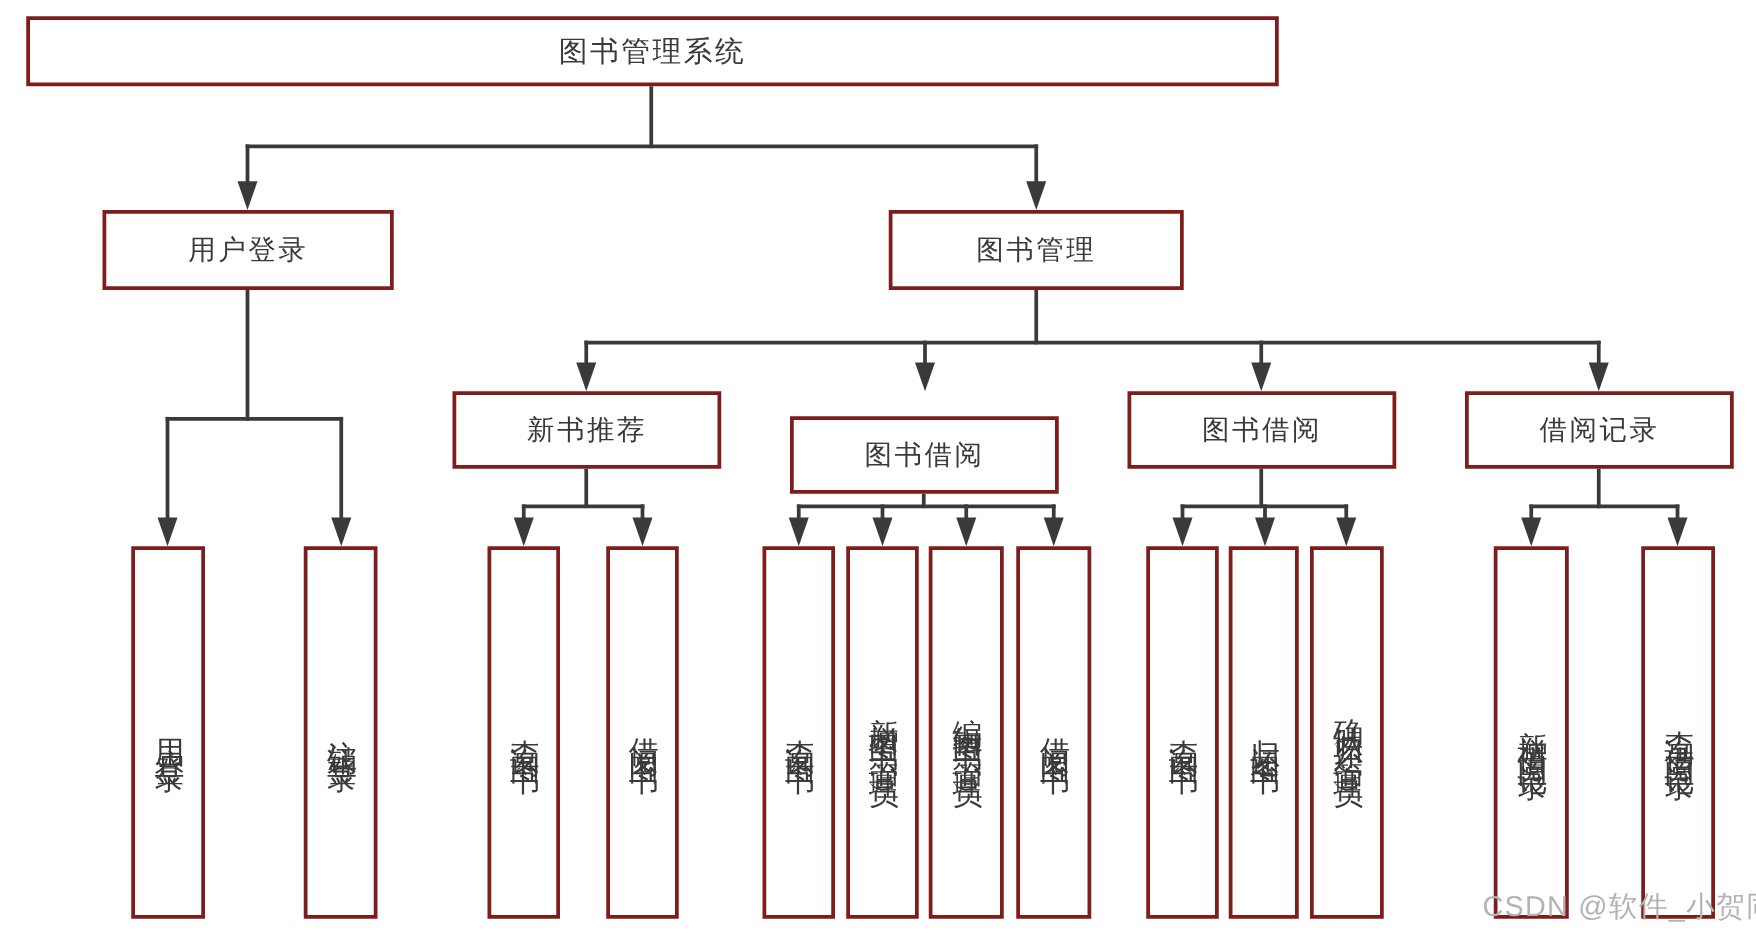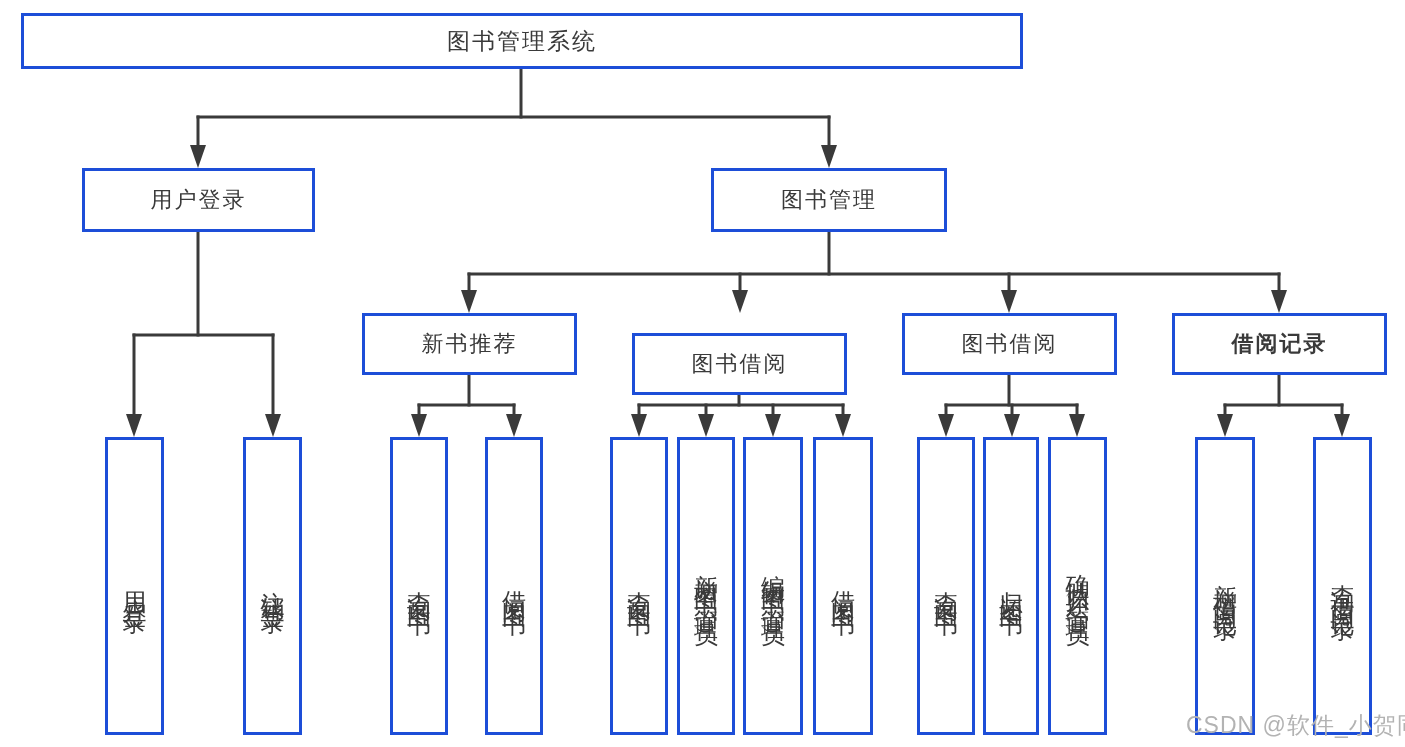--- a/index.html
+++ b/index.html
@@ -5,21 +5,21 @@
   html,body{margin:0;padding:0;}
   body{
     width:1405px;height:747px;position:relative;overflow:hidden;
     background:#ffffff;
     font-family:"Liberation Sans",sans-serif;
     color:#333333;
   }
   #connectors{position:absolute;left:0;top:0;z-index:1;}
   .node{
     position:absolute;box-sizing:border-box;z-index:2;
-    border:3px solid #1d4ed8;background:#ffffff;
+    border:3px solid #7f1d1d;background:#ffffff;
     display:flex;align-items:center;justify-content:center;
   }
   .node .label{color:#3a3a3a;}
   .root .label{font-size:23px;letter-spacing:2px;}
   .hbox .label{font-size:22px;letter-spacing:2px;}
   .leaf .label{
     writing-mode:vertical-rl;text-orientation:mixed;
     font-size:24px;letter-spacing:7px;line-height:1;
   }
   .watermark{
@@ -121,21 +121,21 @@
 
 <div class="node hbox" style="left:362px;top:313px;width:215px;height:62px;font-family:Liberation Serif, serif;">
   <span class="label">新书推荐</span>
 </div>
 <div class="node hbox" style="left:632px;top:313px;width:215px;height:62px;margin-top:20px;">
   <span class="label">图书借阅</span>
 </div>
 <div class="node hbox" style="left:902px;top:313px;width:215px;height:62px;">
   <span class="label">图书借阅</span>
 </div>
-<div class="node hbox" style="left:1172px;top:313px;width:215px;height:62px;font-weight:bold;">
+<div class="node hbox" style="left:1172px;top:313px;width:215px;height:62px;">
   <span class="label">借阅记录</span>
 </div>
 
 <div class="node leaf" style="left:105px;top:437px;width:59px;height:298px;">
   <span class="label">用户登录</span>
 </div>
 <div class="node leaf" style="left:243px;top:437px;width:59px;height:298px;">
   <span class="label">注销登录</span>
 </div>
 

